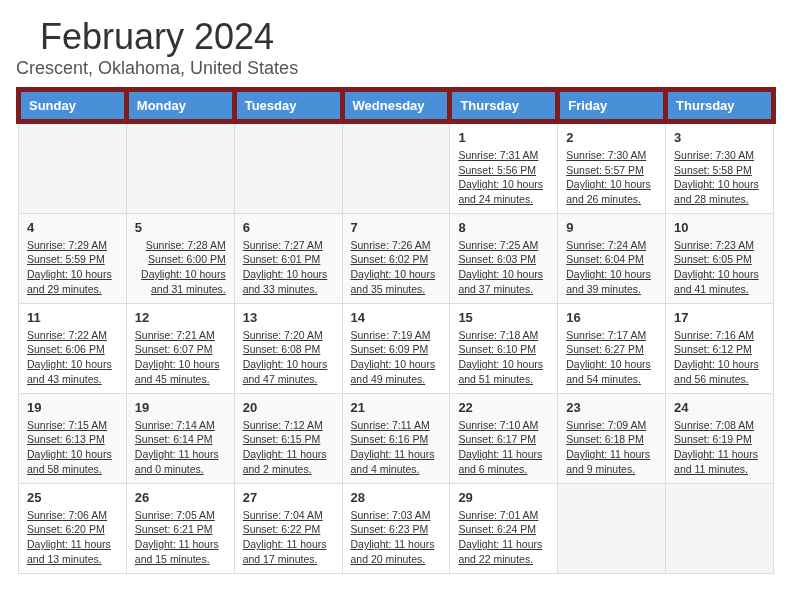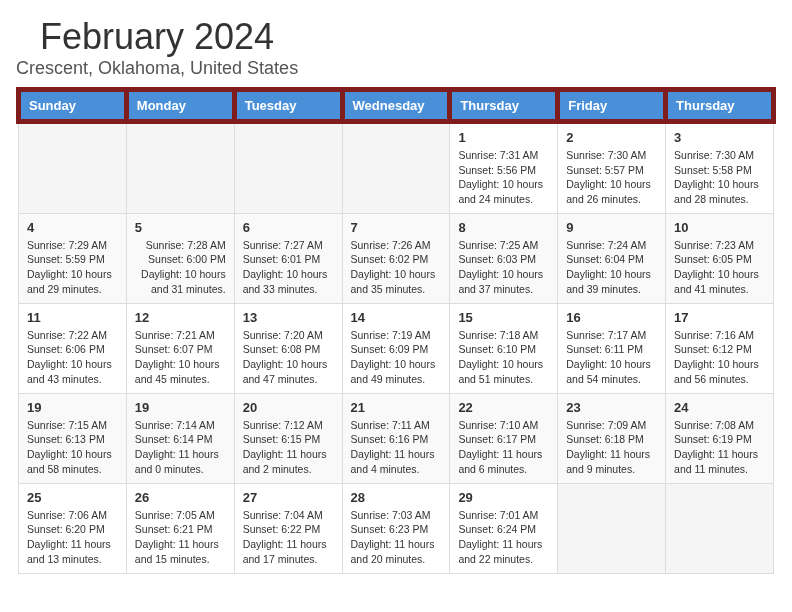--- a/index.html
+++ b/index.html
@@ -73,20 +73,21 @@
       font-size: 13px;
       font-weight: bold;
       color: #333;
       display: block;
       margin-bottom: 3px;
     }
     .day-info {
       font-size: 10.5px;
       color: #333;
       line-height: 1.4;
+      text-decoration: underline;
     }
     .empty-cell {
       background: #f5f5f5 !important;
     }
   </style>
 </head>
 <body>
 
 <div class="header-area">
   <div class="title-area">
@@ -218,21 +219,21 @@
         <td>
           <span class="day-number">15</span>
           <div class="day-info" style="white-space: pre-line;">Sunrise: 7:18 AM
 Sunset: 6:10 PM
 Daylight: 10 hours
 and 51 minutes.</div>
         </td>
         <td>
           <span class="day-number">16</span>
           <div class="day-info" style="white-space: pre-line;">Sunrise: 7:17 AM
-Sunset: 6:11 PM
+Sunset: 6:27 PM
 Daylight: 10 hours
 and 54 minutes.</div>
         </td>
         <td>
           <span class="day-number">17</span>
           <div class="day-info" style="white-space: pre-line;">Sunrise: 7:16 AM
 Sunset: 6:12 PM
 Daylight: 10 hours
 and 56 minutes.</div>
         </td>

